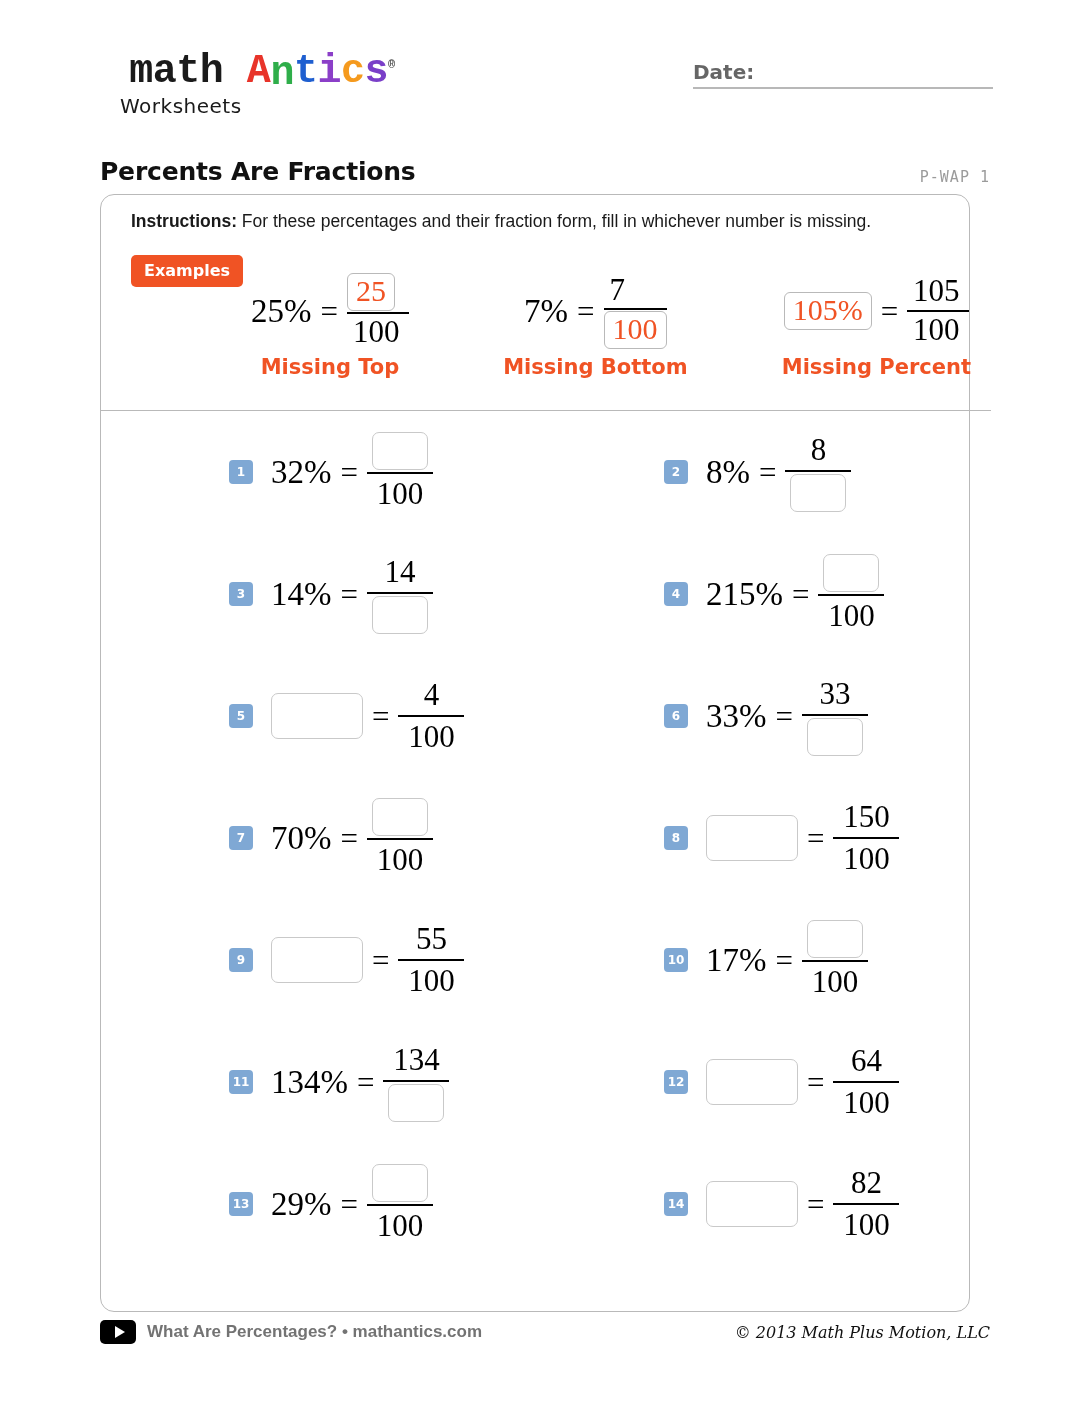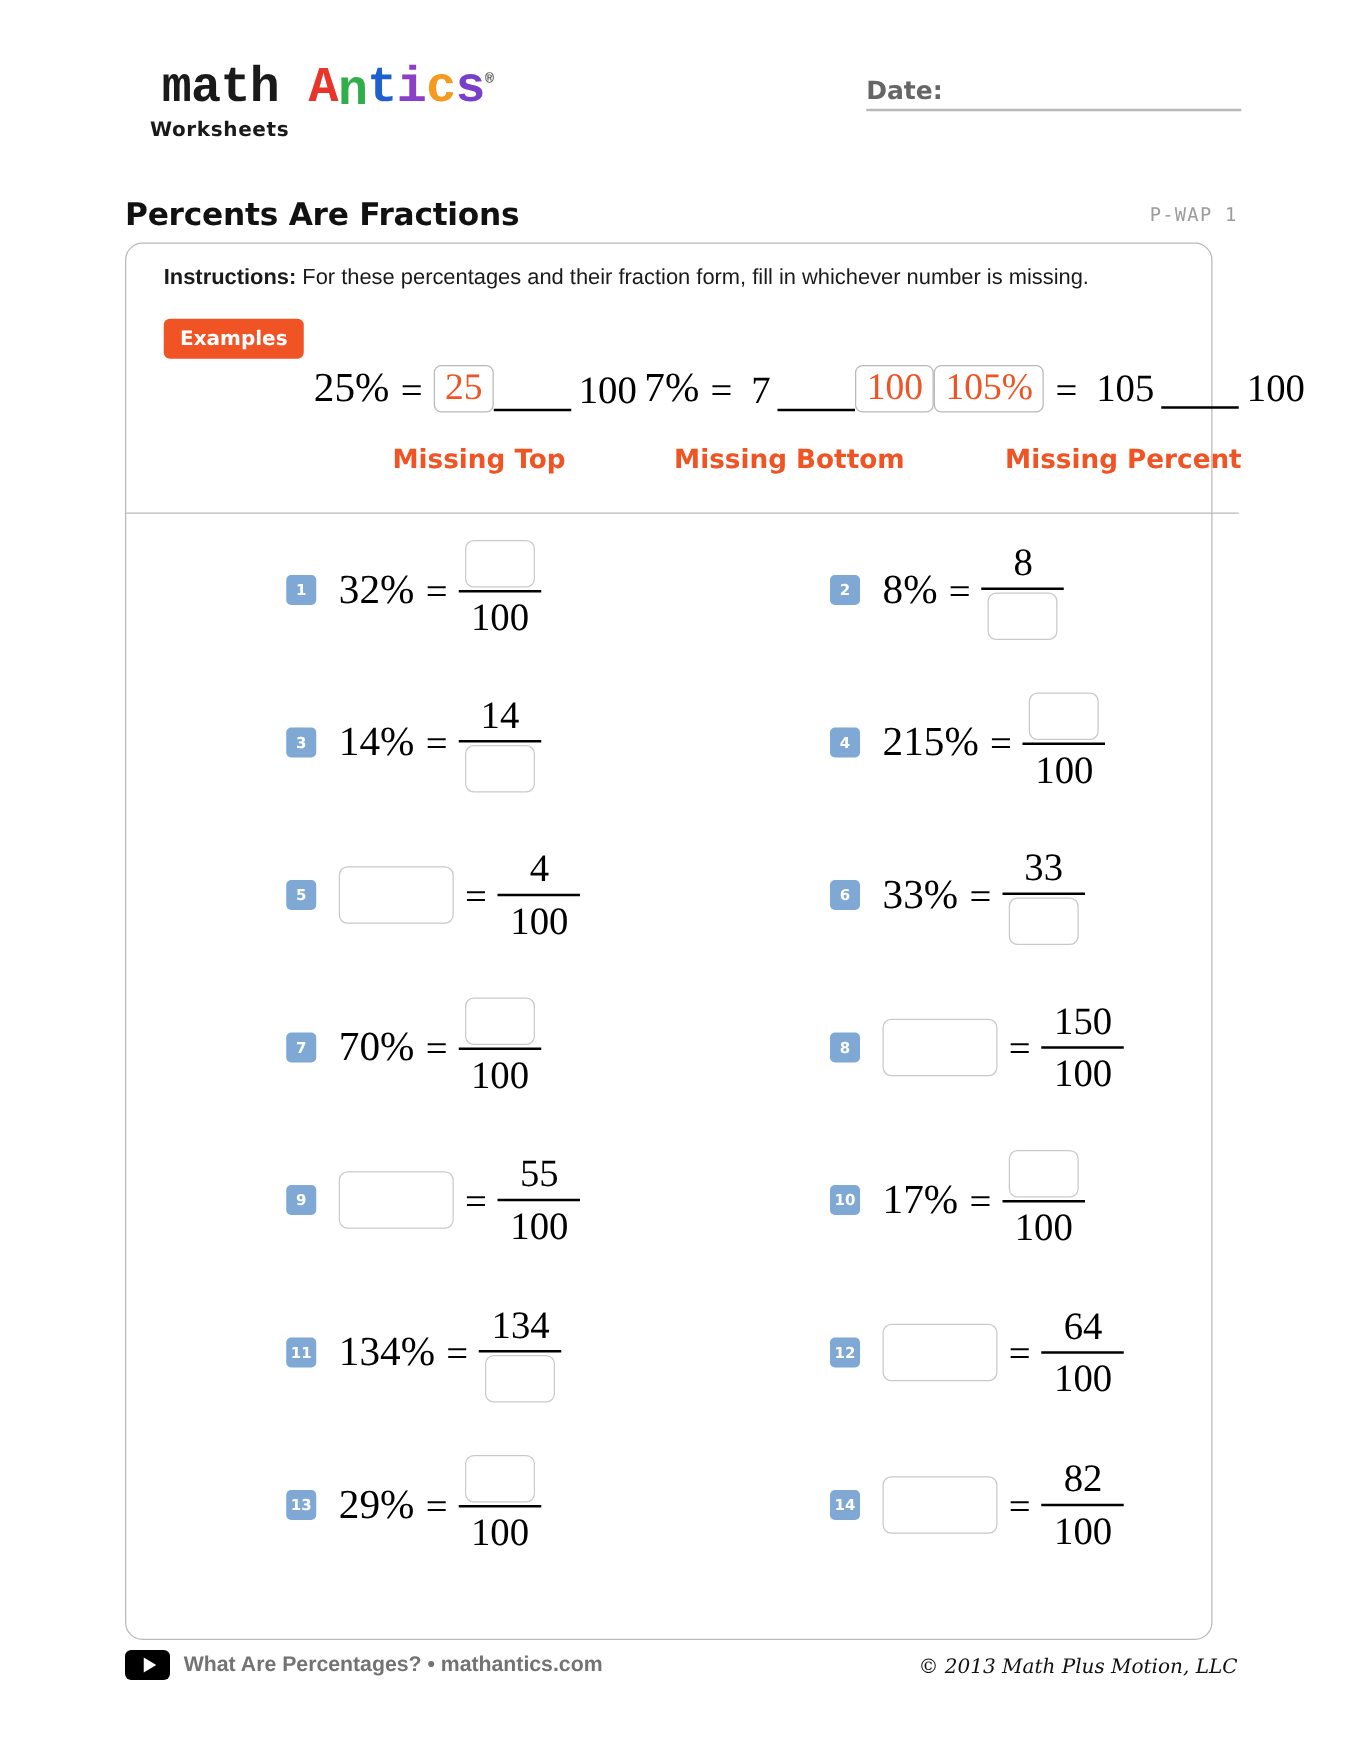--- a/index.html
+++ b/index.html
@@ -41,22 +41,22 @@
   .logo-line1 .c-t { color: #1f5fd0; }
   .logo-line1 .c-i { color: #8b3fc8; }
   .logo-line1 .c-c { color: #f59a1e; }
   .logo-line1 .c-s { color: #7a3fc8; }
   .logo-reg {
     font-size: 12px; color: #555;
     vertical-align: super;
   }
   .logo-line2 {
     font-family: "DejaVu Sans", sans-serif;
-    font-weight: bold;
-    font-size: 16px;
+    font-weight: normal;
+    font-size: 20px;
     color: #1a1a1a;
     margin-top: 2px;
     margin-left: 28px;
     letter-spacing: 0.5px;
   }
 
   .namedate {
     position: absolute;
     right: 95px; top: 55px;
     width: 300px;
@@ -75,21 +75,21 @@
     color: #666666;
     padding-bottom: 3px;
   }
 
   
   .title-row {
     position: absolute;
     left: 100px; top: 157px;
     width: 890px;
     display: flex;
-    align-items: center;
+    align-items: flex-end;
     justify-content: space-between;
     gap: 24px;
   }
   .page-title {
     font-family: "DejaVu Sans", sans-serif;
     font-weight: bold;
     font-size: 25px;
     color: #111111;
     letter-spacing: -0.2px;
   }
@@ -175,22 +175,22 @@
     font-size: 33px;
     line-height: 1;
   }
   .eqs {
     font-size: 31px;
     margin: 0 9px;
     line-height: 1;
   }
   .frac {
     display: inline-flex;
-    flex-direction: row;
-    align-items: flex-end;
+    flex-direction: column;
+    align-items: flex-start;
     vertical-align: middle;
   }
   .frac .num, .frac .den {
     font-size: 31px;
     line-height: 1.12;
     padding: 0 6px;
     font-family: "Liberation Serif", "DejaVu Serif", serif;
   }
   .frac .bar {
     width: 100%;

